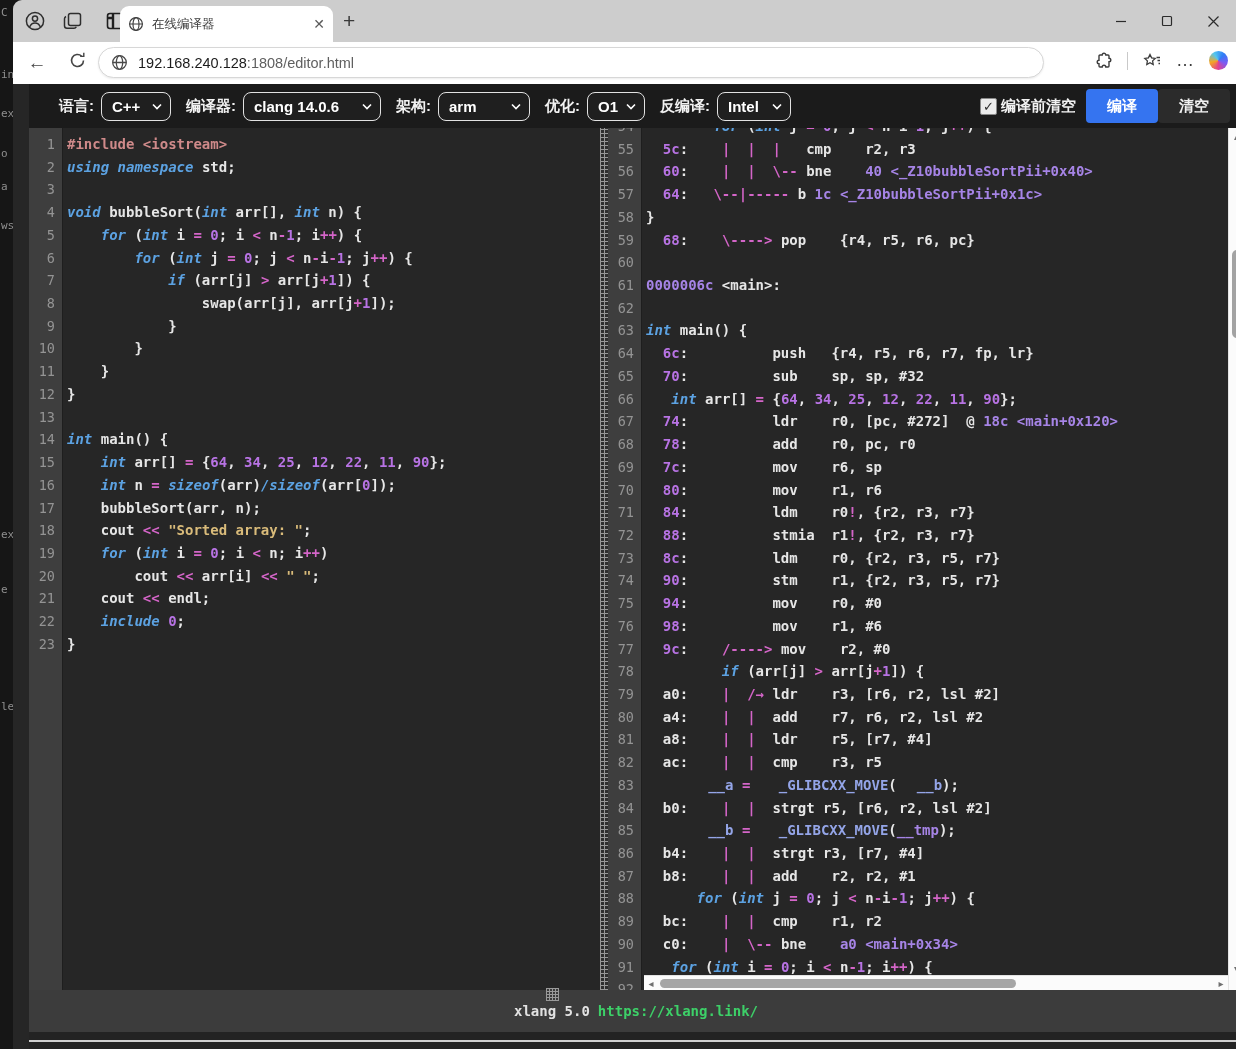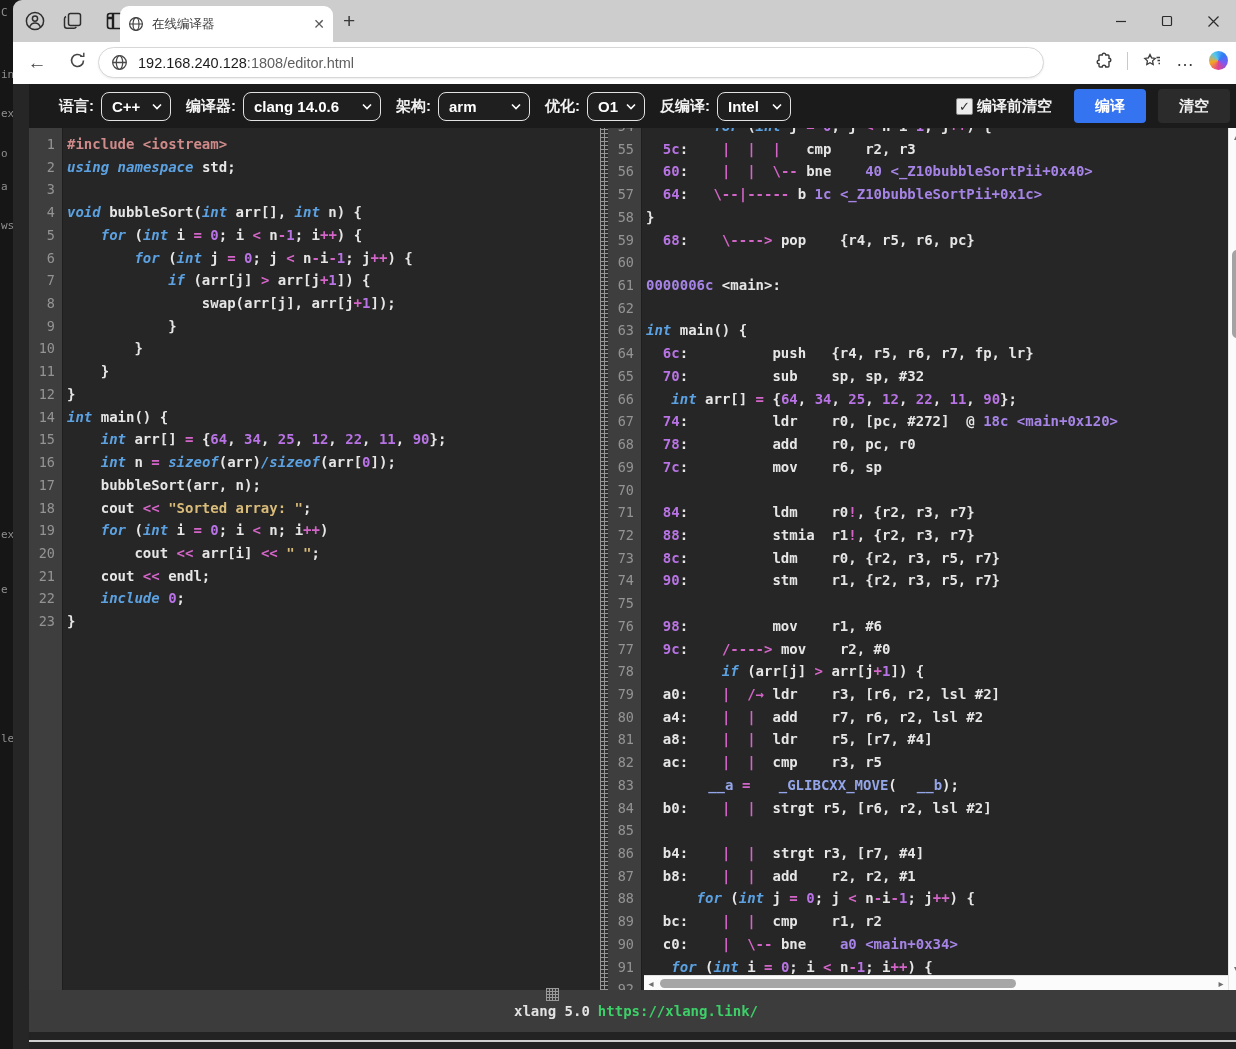--- a/index.html
+++ b/index.html
@@ -39,21 +39,21 @@
   .tgroup{display:flex;align-items:center;margin-right:15px;}
   .tlabel{margin-right:7px;}
   .select{height:29px;border:1px solid #e2e2e2;border-radius:8px;background:#1f1f1f;color:#fff;
           display:flex;align-items:center;justify-content:space-between;padding:0 8px 0 10px;box-sizing:border-box;font-weight:600;}
   .chev{margin-left:8px;display:flex;}
   .t-spacer{flex:1;}
   .chkwrap{display:flex;align-items:center;margin-right:10px;}
   .chk{width:15px;height:15px;background:#ececec;border:1px solid #8a8a8a;border-radius:2px;color:#2f2f2f;
        font-size:13px;line-height:15px;text-align:center;margin-right:4px;}
   .btn{height:34px;min-width:72px;border-radius:4px;display:flex;align-items:center;justify-content:center;
-       font-size:15px;font-weight:600;color:#fff;margin-left:12px;}
+       font-size:15px;font-weight:600;color:#fff;margin-left:0;}
   .btn-primary{background:#3574f0;}
   .btn-dark{background:#2b2b2b;color:#f0f0f0;}
 
   
   .main{position:absolute;left:0;top:44px;width:1223px;height:862px;}
   .pane{position:absolute;top:0;height:862px;background:#262626;overflow:hidden;}
   #editor-pane{left:0;width:571px;}
   #disasm-pane{left:579px;width:620px;}
   .gutter-bg{position:absolute;left:0;top:0;bottom:0;width:33px;background:#3e3e3e;border-right:1px solid #1e1e1e;}
   .rows{position:relative;}
@@ -106,21 +106,21 @@
 <div id="screen">
   <div id="bg-frags">
       <span class="bg-frag" style="top: 6px;">C</span>
       <span class="bg-frag" style="top: 68px;">in</span>
       <span class="bg-frag" style="top: 107px;">ex</span>
       <span class="bg-frag" style="top: 147px;">o</span>
       <span class="bg-frag" style="top: 180px;">a</span>
       <span class="bg-frag" style="top: 211px; margin-top: 8px;">ws</span>
       <span class="bg-frag" style="top: 528px;">ex</span>
       <span class="bg-frag" style="top: 583px;">e</span>
-      <span class="bg-frag" style="top: 732px;">le</span>
+      <span class="bg-frag" style="top: 700px;">le</span>
     </div>
 
   <div id="window">
 
     <div class="titlebar">
       <span class="tb-icon" style="left:11px">
         <svg width="22" height="22" viewBox="0 0 22 22" fill="none" stroke="#2e2e2e" stroke-width="1.5">
           <circle cx="11" cy="11" r="8.6"></circle>
             <circle cx="11" cy="8.6" r="2.6"></circle>
             <path d="M5.6 17c1.2-2.6 3.2-3.9 5.4-3.9s4.2 1.3 5.4 3.9"></path>
@@ -284,20 +284,21 @@
               <div class="crow"><span class="ln">3</span><span class="code"></span></div>
               <div class="crow"><span class="ln">4</span><span class="code"><span class="tk-k">void</span><span class="tk-w"> bubbleSort(</span><span class="tk-k">int</span><span class="tk-w"> arr[], </span><span class="tk-k">int</span><span class="tk-w"> n) {</span></span></div>
               <div class="crow"><span class="ln">5</span><span class="code"><span class="tk-w">    </span><span class="tk-k">for</span><span class="tk-w"> (</span><span class="tk-k">int</span><span class="tk-w"> i </span><span class="tk-o">=</span><span class="tk-w"> </span><span class="tk-n">0</span><span class="tk-w">; i </span><span class="tk-o">&lt;</span><span class="tk-w"> n</span><span class="tk-o">-</span><span class="tk-n">1</span><span class="tk-w">; i</span><span class="tk-o">++</span><span class="tk-w">) {</span></span></div>
               <div class="crow"><span class="ln">6</span><span class="code"><span class="tk-w">        </span><span class="tk-k">for</span><span class="tk-w"> (</span><span class="tk-k">int</span><span class="tk-w"> j </span><span class="tk-o">=</span><span class="tk-w"> </span><span class="tk-n">0</span><span class="tk-w">; j </span><span class="tk-o">&lt;</span><span class="tk-w"> n</span><span class="tk-o">-</span><span class="tk-w">i</span><span class="tk-o">-</span><span class="tk-n">1</span><span class="tk-w">; j</span><span class="tk-o">++</span><span class="tk-w">) {</span></span></div>
               <div class="crow"><span class="ln">7</span><span class="code"><span class="tk-w">            </span><span class="tk-k">if</span><span class="tk-w"> (arr[j] </span><span class="tk-o">&gt;</span><span class="tk-w"> arr[j</span><span class="tk-o">+</span><span class="tk-n">1</span><span class="tk-w">]) {</span></span></div>
               <div class="crow"><span class="ln">8</span><span class="code"><span class="tk-w">                swap(arr[j], arr[j</span><span class="tk-o">+</span><span class="tk-n">1</span><span class="tk-w">]);</span></span></div>
               <div class="crow"><span class="ln">9</span><span class="code"><span class="tk-w">            }</span></span></div>
               <div class="crow"><span class="ln">10</span><span class="code"><span class="tk-w">        }</span></span></div>
               <div class="crow"><span class="ln">11</span><span class="code"><span class="tk-w">    }</span></span></div>
               <div class="crow"><span class="ln">12</span><span class="code"><span class="tk-w">}</span></span></div>
+              <div class="crow"><span class="ln">13</span><span class="code"></span></div>
               <div class="crow"><span class="ln">14</span><span class="code"><span class="tk-k">int</span><span class="tk-w"> main() {</span></span></div>
               <div class="crow"><span class="ln">15</span><span class="code"><span class="tk-w">    </span><span class="tk-k">int</span><span class="tk-w"> arr[] </span><span class="tk-o">=</span><span class="tk-w"> {</span><span class="tk-n">64</span><span class="tk-w">, </span><span class="tk-n">34</span><span class="tk-w">, </span><span class="tk-n">25</span><span class="tk-w">, </span><span class="tk-n">12</span><span class="tk-w">, </span><span class="tk-n">22</span><span class="tk-w">, </span><span class="tk-n">11</span><span class="tk-w">, </span><span class="tk-n">90</span><span class="tk-w">};</span></span></div>
               <div class="crow"><span class="ln">16</span><span class="code"><span class="tk-w">    </span><span class="tk-k">int</span><span class="tk-w"> n </span><span class="tk-o">=</span><span class="tk-w"> </span><span class="tk-k">sizeof</span><span class="tk-w">(arr)</span><span class="tk-k">/</span><span class="tk-k">sizeof</span><span class="tk-w">(arr[</span><span class="tk-n">0</span><span class="tk-w">]);</span></span></div>
               <div class="crow"><span class="ln">17</span><span class="code"><span class="tk-w">    bubbleSort(arr, n);</span></span></div>
               <div class="crow"><span class="ln">18</span><span class="code"><span class="tk-w">    cout </span><span class="tk-o">&lt;&lt;</span><span class="tk-w"> </span><span class="tk-s">"Sorted array: "</span><span class="tk-w">;</span></span></div>
               <div class="crow"><span class="ln">19</span><span class="code"><span class="tk-w">    </span><span class="tk-k">for</span><span class="tk-w"> (</span><span class="tk-k">int</span><span class="tk-w"> i </span><span class="tk-o">=</span><span class="tk-w"> </span><span class="tk-n">0</span><span class="tk-w">; i </span><span class="tk-o">&lt;</span><span class="tk-w"> n; i</span><span class="tk-o">++</span><span class="tk-w">)</span></span></div>
               <div class="crow"><span class="ln">20</span><span class="code"><span class="tk-w">        cout </span><span class="tk-o">&lt;&lt;</span><span class="tk-w"> arr[i] </span><span class="tk-o">&lt;&lt;</span><span class="tk-w"> </span><span class="tk-s">" "</span><span class="tk-w">;</span></span></div>
               <div class="crow"><span class="ln">21</span><span class="code"><span class="tk-w">    cout </span><span class="tk-o">&lt;&lt;</span><span class="tk-w"> endl;</span></span></div>
               <div class="crow"><span class="ln">22</span><span class="code"><span class="tk-w">    </span><span class="tk-k">include</span><span class="tk-w"> </span><span class="tk-n">0</span><span class="tk-w">;</span></span></div>
               <div class="crow"><span class="ln">23</span><span class="code"><span class="tk-w">}</span></span></div>
@@ -319,36 +320,36 @@
               <div class="crow"><span class="ln">60</span><span class="code"></span></div>
               <div class="crow"><span class="ln">61</span><span class="code"><span class="tk-t">0000006c</span><span class="tk-w"> &lt;main&gt;:</span></span></div>
               <div class="crow"><span class="ln">62</span><span class="code"></span></div>
               <div class="crow"><span class="ln">63</span><span class="code"><span class="tk-k">int</span><span class="tk-w"> main() {</span></span></div>
               <div class="crow"><span class="ln">64</span><span class="code"><span class="tk-n">  6c</span><span class="tk-w">:          push   {r4, r5, r6, r7, fp, lr}</span></span></div>
               <div class="crow"><span class="ln">65</span><span class="code"><span class="tk-n">  70</span><span class="tk-w">:          sub    sp, sp, #32</span></span></div>
               <div class="crow"><span class="ln">66</span><span class="code"><span class="tk-w">   </span><span class="tk-k">int</span><span class="tk-w"> arr[] </span><span class="tk-o">=</span><span class="tk-w"> {</span><span class="tk-n">64</span><span class="tk-w">, </span><span class="tk-n">34</span><span class="tk-w">, </span><span class="tk-n">25</span><span class="tk-w">, </span><span class="tk-n">12</span><span class="tk-w">, </span><span class="tk-n">22</span><span class="tk-w">, </span><span class="tk-n">11</span><span class="tk-w">, </span><span class="tk-n">90</span><span class="tk-w">};</span></span></div>
               <div class="crow"><span class="ln">67</span><span class="code"><span class="tk-n">  74</span><span class="tk-w">:          ldr    r0, [pc, #272]  @ </span><span class="tk-t">18c &lt;main+0x120&gt;</span></span></div>
               <div class="crow"><span class="ln">68</span><span class="code"><span class="tk-n">  78</span><span class="tk-w">:          add    r0, pc, r0</span></span></div>
               <div class="crow"><span class="ln">69</span><span class="code"><span class="tk-n">  7c</span><span class="tk-w">:          mov    r6, sp</span></span></div>
-              <div class="crow"><span class="ln">70</span></div>
+              <div class="crow"><span class="ln">70</span><span class="code"><span class="tk-n">  80</span><span class="tk-w">:          mov    r1, r6</span></span></div>
               <div class="crow"><span class="ln">71</span><span class="code"><span class="tk-n">  84</span><span class="tk-w">:          ldm    r0</span><span class="tk-o">!</span><span class="tk-w">, {r2, r3, r7}</span></span></div>
               <div class="crow"><span class="ln">72</span><span class="code"><span class="tk-n">  88</span><span class="tk-w">:          stmia  r1</span><span class="tk-o">!</span><span class="tk-w">, {r2, r3, r7}</span></span></div>
               <div class="crow"><span class="ln">73</span><span class="code"><span class="tk-n">  8c</span><span class="tk-w">:          ldm    r0, {r2, r3, r5, r7}</span></span></div>
               <div class="crow"><span class="ln">74</span><span class="code"><span class="tk-n">  90</span><span class="tk-w">:          stm    r1, {r2, r3, r5, r7}</span></span></div>
-              <div class="crow"><span class="ln">75</span></div>
+              <div class="crow"><span class="ln">75</span><span class="code"><span class="tk-n">  94</span><span class="tk-w">:          mov    r0, #0</span></span></div>
               <div class="crow"><span class="ln">76</span><span class="code"><span class="tk-n">  98</span><span class="tk-w">:          mov    r1, #6</span></span></div>
               <div class="crow"><span class="ln">77</span><span class="code"><span class="tk-n">  9c</span><span class="tk-w">:    </span><span class="tk-o">/----&gt; </span><span class="tk-w">mov    r2, #0</span></span></div>
               <div class="crow"><span class="ln">78</span><span class="code"><span class="tk-w">         </span><span class="tk-k">if</span><span class="tk-w"> (arr[j] </span><span class="tk-o">&gt;</span><span class="tk-w"> arr[j</span><span class="tk-o">+</span><span class="tk-n">1</span><span class="tk-w">]) {</span></span></div>
               <div class="crow"><span class="ln">79</span><span class="code"><span class="tk-w">  a0</span><span class="tk-w">:    </span><span class="tk-o">|  /→</span><span class="tk-w"> ldr    r3, [r6, r2, lsl #2]</span></span></div>
               <div class="crow"><span class="ln">80</span><span class="code"><span class="tk-w">  a4</span><span class="tk-w">:    </span><span class="tk-o">|  |</span><span class="tk-w">  add    r7, r6, r2, lsl #2</span></span></div>
               <div class="crow"><span class="ln">81</span><span class="code"><span class="tk-w">  a8</span><span class="tk-w">:    </span><span class="tk-o">|  |</span><span class="tk-w">  ldr    r5, [r7, #4]</span></span></div>
               <div class="crow"><span class="ln">82</span><span class="code"><span class="tk-w">  ac</span><span class="tk-w">:    </span><span class="tk-o">|  |</span><span class="tk-w">  cmp    r3, r5</span></span></div>
               <div class="crow"><span class="ln">83</span><span class="code"><span class="tk-w">     </span><span class="tk-m">__a</span><span class="tk-w"> </span><span class="tk-o">=</span><span class="tk-w"> </span><span class="tk-m">_GLIBCXX_MOVE</span><span class="tk-w">(</span><span class="tk-m">__b</span><span class="tk-w">);</span></span></div>
               <div class="crow"><span class="ln">84</span><span class="code"><span class="tk-w">  b0</span><span class="tk-w">:    </span><span class="tk-o">|  |</span><span class="tk-w">  strgt r5, [r6, r2, lsl #2]</span></span></div>
-              <div class="crow"><span class="ln">85</span></div>
+              <div class="crow"><span class="ln">85</span><span class="code"><span class="tk-w">     </span><span class="tk-m">__b</span><span class="tk-w"> </span><span class="tk-o">=</span><span class="tk-w"> </span><span class="tk-m">_GLIBCXX_MOVE</span><span class="tk-w">(</span><span class="tk-t">__tmp</span><span class="tk-w">);</span></span></div>
               <div class="crow"><span class="ln">86</span><span class="code"><span class="tk-w">  b4</span><span class="tk-w">:    </span><span class="tk-o">|  |</span><span class="tk-w">  strgt r3, [r7, #4]</span></span></div>
               <div class="crow"><span class="ln">87</span><span class="code"><span class="tk-w">  b8</span><span class="tk-w">:    </span><span class="tk-o">|  |</span><span class="tk-w">  add    r2, r2, #1</span></span></div>
               <div class="crow"><span class="ln">88</span><span class="code"><span class="tk-w">      </span><span class="tk-k">for</span><span class="tk-w"> (</span><span class="tk-k">int</span><span class="tk-w"> j </span><span class="tk-o">=</span><span class="tk-w"> </span><span class="tk-n">0</span><span class="tk-w">; j </span><span class="tk-o">&lt;</span><span class="tk-w"> n</span><span class="tk-o">-</span><span class="tk-w">i</span><span class="tk-o">-</span><span class="tk-n">1</span><span class="tk-w">; j</span><span class="tk-o">++</span><span class="tk-w">) {</span></span></div>
               <div class="crow"><span class="ln">89</span><span class="code"><span class="tk-w">  bc</span><span class="tk-w">:    </span><span class="tk-o">|  |</span><span class="tk-w">  cmp    r1, r2</span></span></div>
               <div class="crow"><span class="ln">90</span><span class="code"><span class="tk-w">  c0</span><span class="tk-w">:    </span><span class="tk-o">|  \--</span><span class="tk-w"> bne    </span><span class="tk-t">a0 &lt;main+0x34&gt;</span></span></div>
               <div class="crow"><span class="ln">91</span><span class="code"><span class="tk-w">   </span><span class="tk-k">for</span><span class="tk-w"> (</span><span class="tk-k">int</span><span class="tk-w"> i </span><span class="tk-o">=</span><span class="tk-w"> </span><span class="tk-n">0</span><span class="tk-w">; i </span><span class="tk-o">&lt;</span><span class="tk-w"> n</span><span class="tk-o">-</span><span class="tk-n">1</span><span class="tk-w">; i</span><span class="tk-o">++</span><span class="tk-w">) {</span></span></div>
               <div class="crow"><span class="ln">92</span><span class="code"></span></div>
             </div>
           <div class="hscroll">
             <span class="arr" style="position:absolute;left:0;">◂</span>

